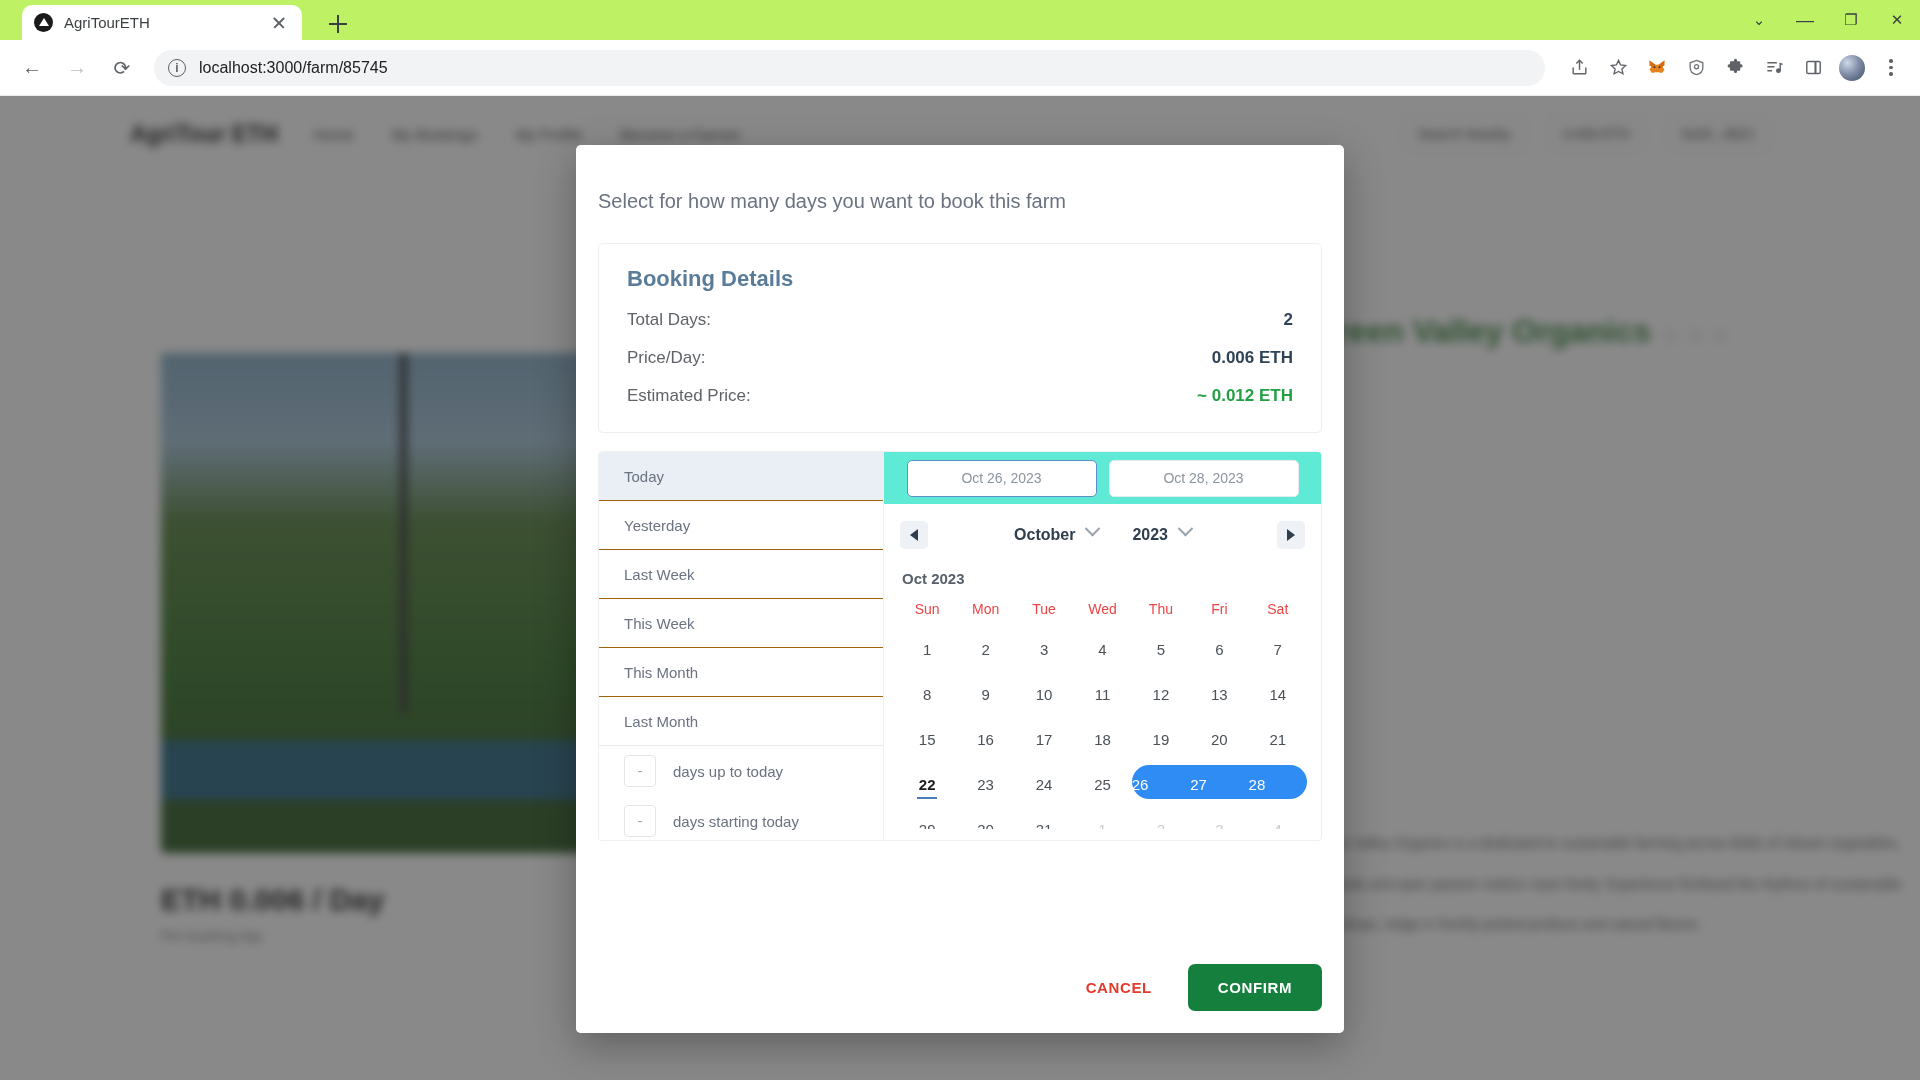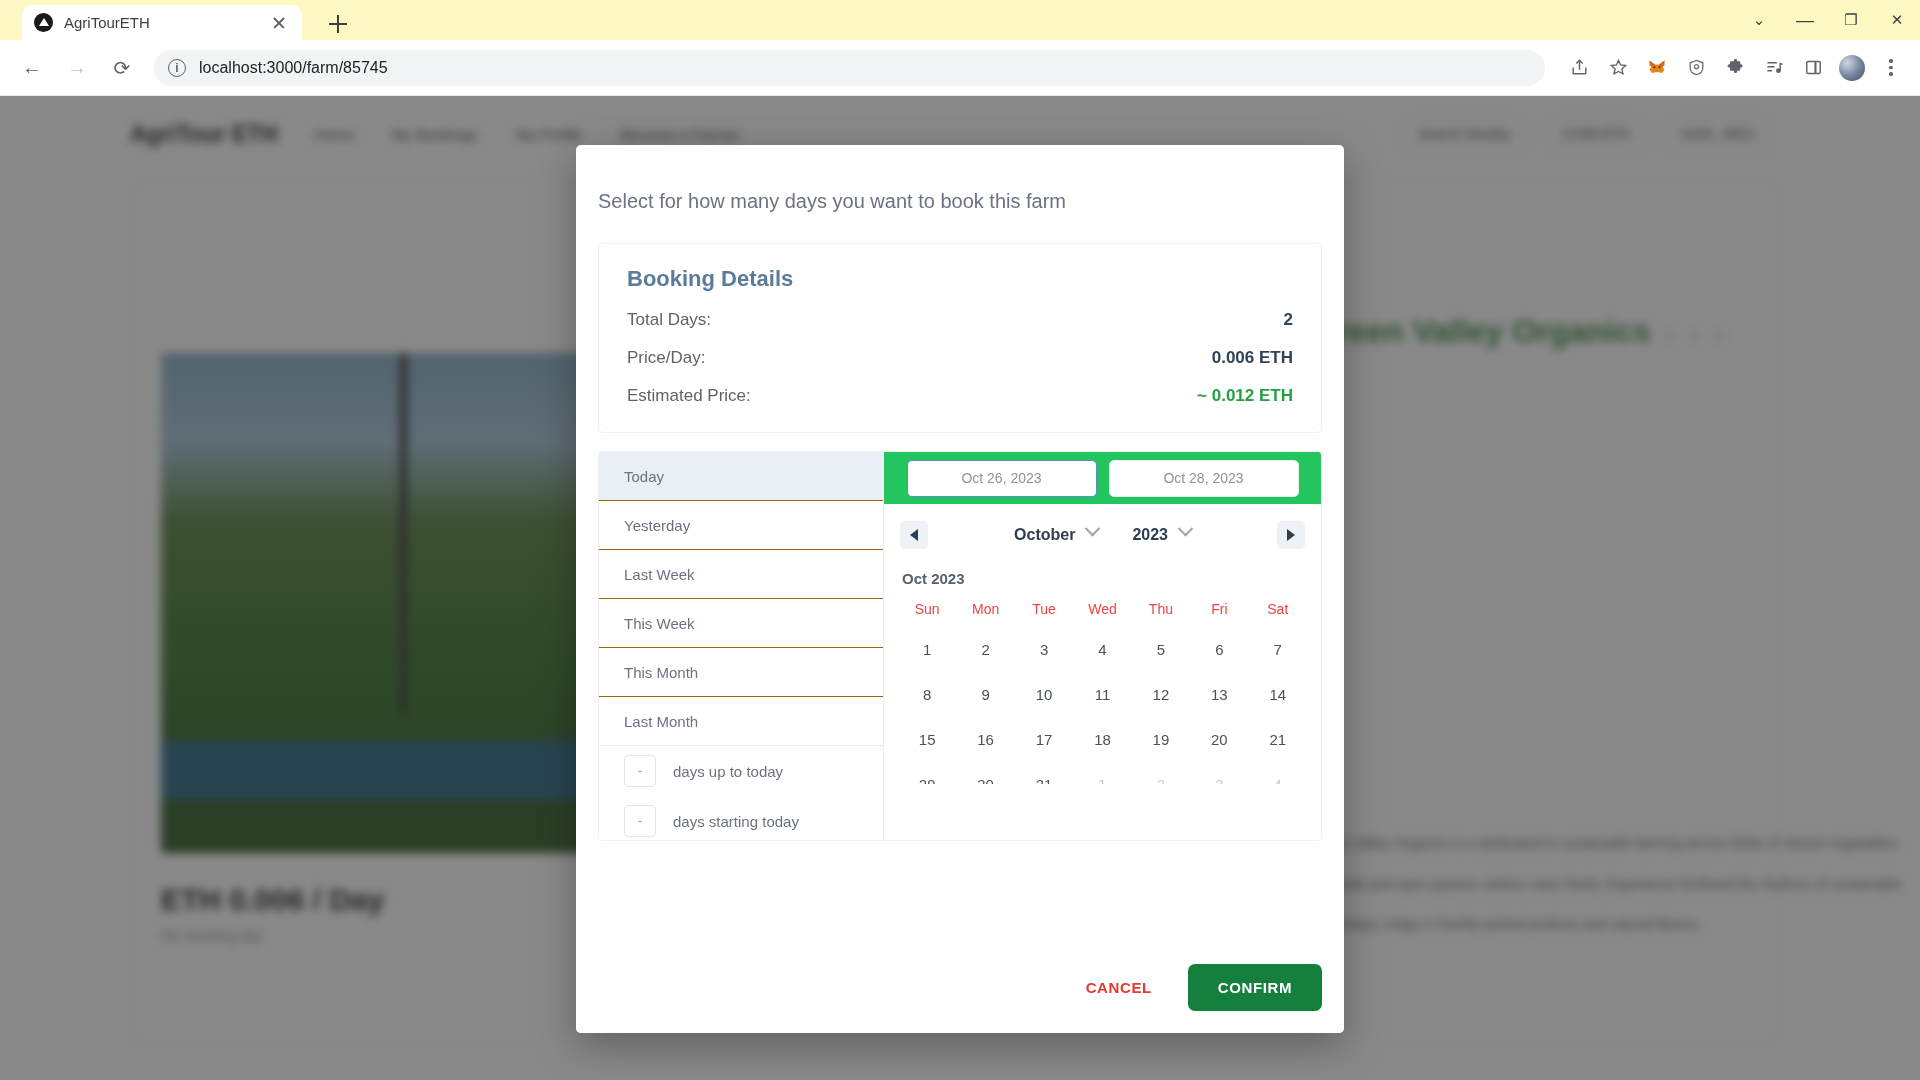--- a/index.html
+++ b/index.html
@@ -6,21 +6,21 @@
   html, body { width: 1920px; height: 1080px; overflow: hidden; }
   body {
     font-family: "Liberation Sans", sans-serif;
     background: #ffffff;
   }
   .screen { position: relative; width: 1920px; height: 1080px; background:#fff; }
 
   
   .tabstrip {
     position:absolute; top:0; left:0; width:1920px; height:40px;
-    background:#fef9c3;
+    background:#bef264;
   }
   .tab {
     position:absolute; left:22px; top:5px; width:280px; height:35px;
     background:#fff; border-radius:10px 10px 0 0;
     display:flex; align-items:center; padding:0 12px;
   }
   .favicon {
     width:19px; height:19px; border-radius:50%;
     background:#1a1a1a; display:flex; align-items:center; justify-content:center;
     flex:0 0 auto;
@@ -133,21 +133,21 @@
   .preset.active{background:#eaeff5;}
   .preset.last{border-bottom:1px solid #e6e9ee;}
   .spinrow{display:flex;align-items:center;padding-left:25px;height:50px;gap:17px;}
   .spinbox{
     width:32px;height:32px;border:1px solid #e2e6eb;border-radius:4px;
     display:flex;align-items:center;justify-content:center;color:#9aa3ad;font-size:14px;
   }
   .spinlabel{font-size:15px;color:#6b7280;}
 
   .cal{flex:1 1 auto;display:flex;flex-direction:column;overflow:hidden;}
-  .daterow{height:52px;background:#22c55e;display:flex;align-items:center;justify-content:center;gap:12px;}
+  .daterow{height:52px;background:#5eead4;display:flex;align-items:center;justify-content:center;gap:12px;}
   .dateinput{
     width:190px;height:37px;background:#fff;border:1px solid #e6e9ee;border-radius:5px;
     display:flex;align-items:center;justify-content:center;font-size:14px;color:#8b949e;
   }
   .dateinput.focused{border:1.6px solid #5a8fc7;}
   .calhead{height:62px;display:flex;align-items:center;padding:0 16px;gap:0;}
   .arrowbtn{
     width:28px;height:28px;background:#eef1f6;border-radius:5px;
     display:flex;align-items:center;justify-content:center;flex:0 0 auto;
   }
@@ -403,20 +403,30 @@
           <div class="drow">
             <div class="day">15</div>
             <div class="day">16</div>
             <div class="day">17</div>
             <div class="day">18</div>
             <div class="day">19</div>
             <div class="day">20</div>
             <div class="day">21</div>
           </div>
 
+          <div class="drow">
+            <div class="selpill" style="left:57.14%;width:42.86%;"></div>
+            <div class="day today">22</div>
+            <div class="day">23</div>
+            <div class="day">24</div>
+            <div class="day">25</div>
+            <div class="day sel">26</div>
+            <div class="day sel">27</div>
+            <div class="day sel">28</div>
+          </div>
 
           <div class="clip">
             <div class="drow clipped">
               <div class="day">29</div>
               <div class="day">30</div>
               <div class="day">31</div>
               <div class="day" style="color:#c8ccd1">1</div>
               <div class="day" style="color:#c8ccd1">2</div>
               <div class="day" style="color:#c8ccd1">3</div>
               <div class="day" style="color:#c8ccd1">4</div>

